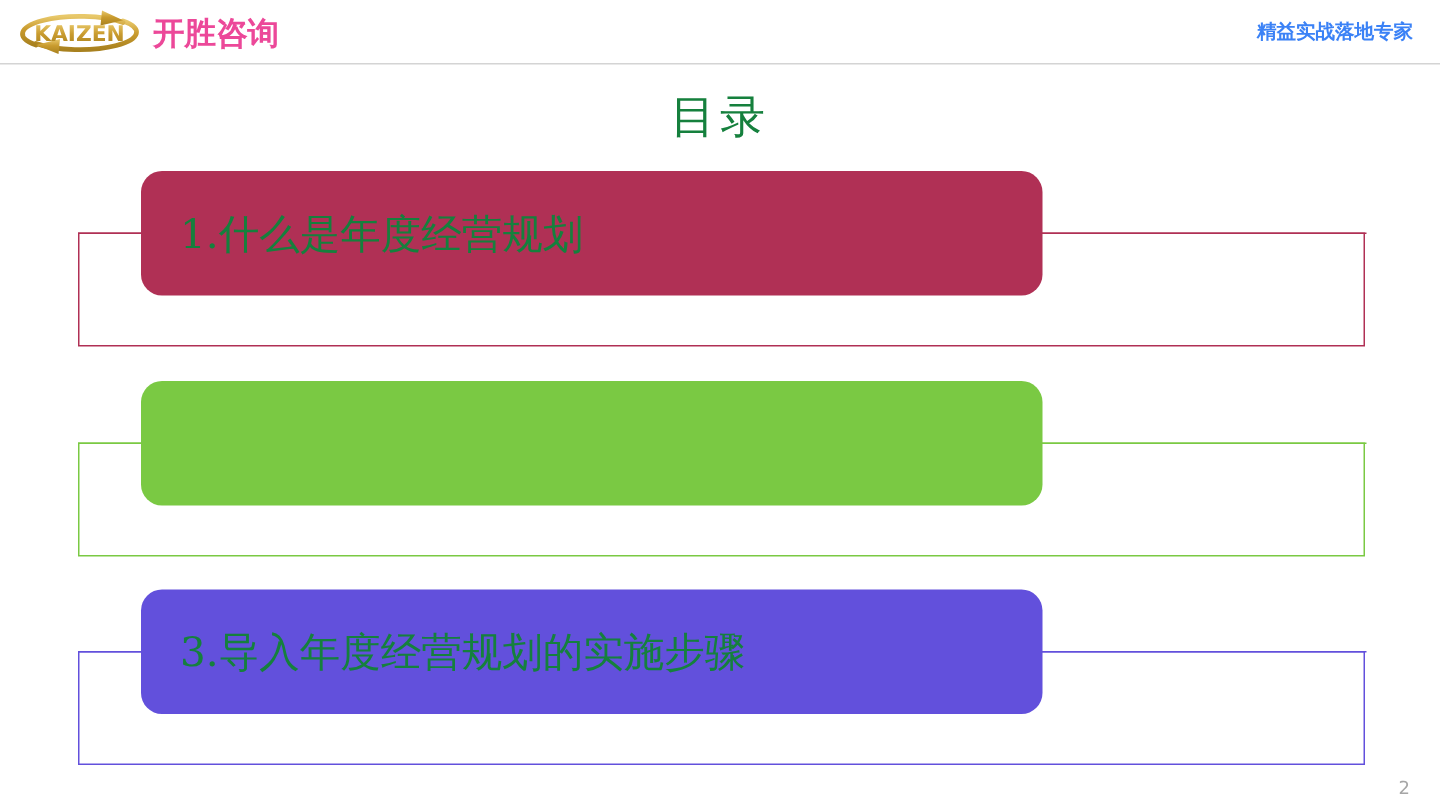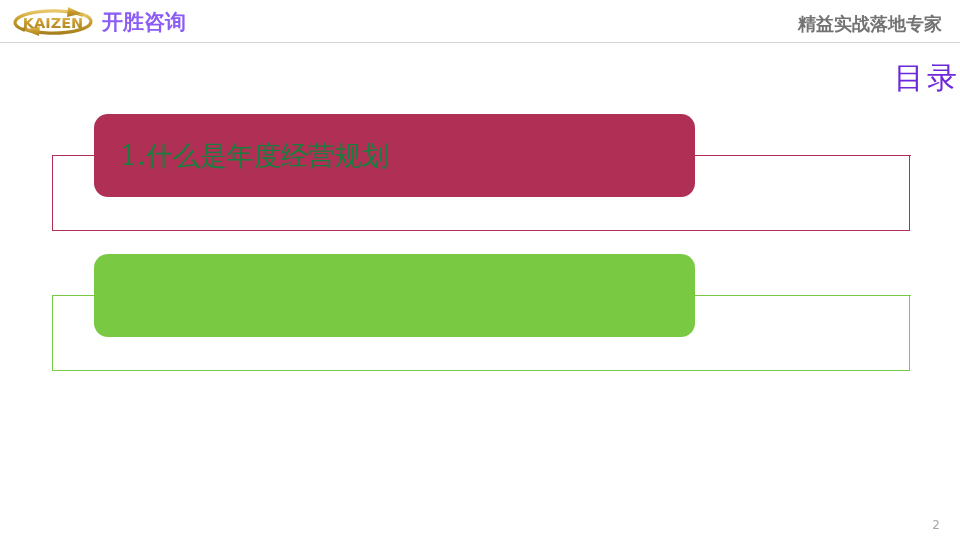--- a/index.html
+++ b/index.html
@@ -44,45 +44,45 @@
     position: relative;
     width: 86px;
     height: 34px;
   }
   #logo-mark svg { display: block; }
   #logo-word {
     margin-left: 6px;
     font-family: "DejaVu Sans", sans-serif;
     font-size: 21px;
     font-weight: bold;
-    color: #8b5cf6;
+    color: #ec4899;
     letter-spacing: 0px;
     line-height: 34px;
     white-space: nowrap;
   }
   #header-tagline {
     position: absolute;
     right: 18px;
     top: 12px;
     font-family: "DejaVu Sans", sans-serif;
-    font-size: 18px;
+    font-size: 13px;
     font-weight: bold;
-    color: #737373;
+    color: #3b82f6;
     white-space: nowrap;
   }
 
   
   #page-title {
     position: absolute;
     left: 0; top: 58px;
     width: 960px;
-    text-align: right;
+    text-align: center;
     font-family: "DejaVu Serif", "Liberation Serif", serif;
     font-size: 30px;
-    color: #6d28d9;
+    color: #15803d;
     letter-spacing: 3px;
   }
 
   
   .agenda-row {
     position: absolute;
     left: 0;
     width: 960px;
     height: 125px;
   }
@@ -182,16 +182,23 @@
     <div class="row-label">1.什么是年度经营规划</div>
   </div>
 
   <div class="agenda-row" id="row-2">
     <div class="row-outline" style="border-color: rgb(122, 201, 67);"></div>
     <div class="row-connector left" style="background: rgb(122, 201, 67);"></div>
     <div class="row-connector right" style="background: rgb(122, 201, 67);"></div>
     <div class="row-pill" style="background: rgb(122, 201, 67);"></div>
   </div>
 
+  <div class="agenda-row" id="row-3">
+    <div class="row-outline" style="border-color: rgb(98, 80, 220);"></div>
+    <div class="row-connector left" style="background: rgb(98, 80, 220);"></div>
+    <div class="row-connector right" style="background: rgb(98, 80, 220);"></div>
+    <div class="row-pill" style="background: rgb(98, 80, 220);"></div>
+    <div class="row-label">3.导入年度经营规划的实施步骤</div>
+  </div>
 
   <div id="page-number">2</div>
 
 </div>
 
 </body></html>

